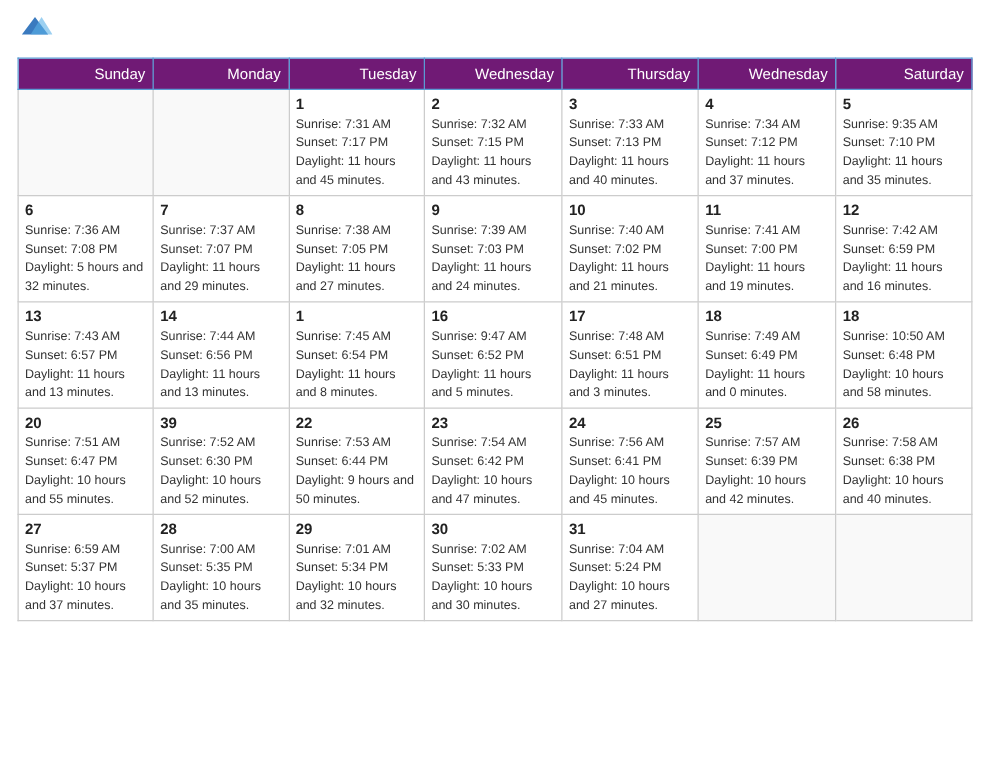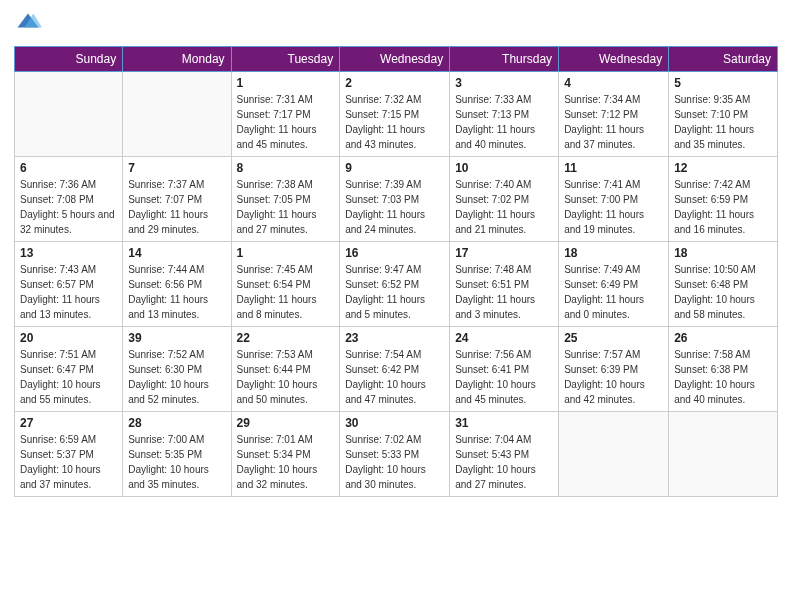--- a/index.html
+++ b/index.html
@@ -218,21 +218,21 @@
           <td>
             <span class="day-num">20</span>
             <div class="day-detail"><span>Sunrise: 7:51 AM</span><br><span>Sunset: 6:47 PM</span><br><span>Daylight: 10 hours and 55 minutes.</span></div>
           </td>
           <td>
             <span class="day-num">39</span>
             <div class="day-detail"><span>Sunrise: 7:52 AM</span><br><span>Sunset: 6:30 PM</span><br><span>Daylight: 10 hours and 52 minutes.</span></div>
           </td>
           <td>
             <span class="day-num">22</span>
-            <div class="day-detail"><span>Sunrise: 7:53 AM</span><br><span>Sunset: 6:44 PM</span><br><span>Daylight: 10 hours and 50 minutes.</span></div>
+            <div class="day-detail"><span>Sunrise: 7:53 AM</span><br><span>Sunset: 6:44 PM</span><br><span>Daylight: 9 hours and 50 minutes.</span></div>
           </td>
           <td>
             <span class="day-num">23</span>
             <div class="day-detail"><span>Sunrise: 7:54 AM</span><br><span>Sunset: 6:42 PM</span><br><span>Daylight: 10 hours and 47 minutes.</span></div>
           </td>
           <td>
             <span class="day-num">24</span>
             <div class="day-detail"><span>Sunrise: 7:56 AM</span><br><span>Sunset: 6:41 PM</span><br><span>Daylight: 10 hours and 45 minutes.</span></div>
           </td>
           <td>
@@ -256,20 +256,20 @@
           <td>
             <span class="day-num">29</span>
             <div class="day-detail"><span>Sunrise: 7:01 AM</span><br><span>Sunset: 5:34 PM</span><br><span>Daylight: 10 hours and 32 minutes.</span></div>
           </td>
           <td>
             <span class="day-num">30</span>
             <div class="day-detail"><span>Sunrise: 7:02 AM</span><br><span>Sunset: 5:33 PM</span><br><span>Daylight: 10 hours and 30 minutes.</span></div>
           </td>
           <td>
             <span class="day-num">31</span>
-            <div class="day-detail"><span>Sunrise: 7:04 AM</span><br><span>Sunset: 5:43 PM</span><br><span>Daylight: 10 hours and 27 minutes.</span></div>
+            <div class="day-detail"><span>Sunrise: 7:04 AM</span><br><span>Sunset: 5:24 PM</span><br><span>Daylight: 10 hours and 27 minutes.</span></div>
           </td>
           <td class="empty"></td>
           <td class="empty"></td>
         </tr>
       </tbody>
   </table>
 </div>
 
 </body></html>

